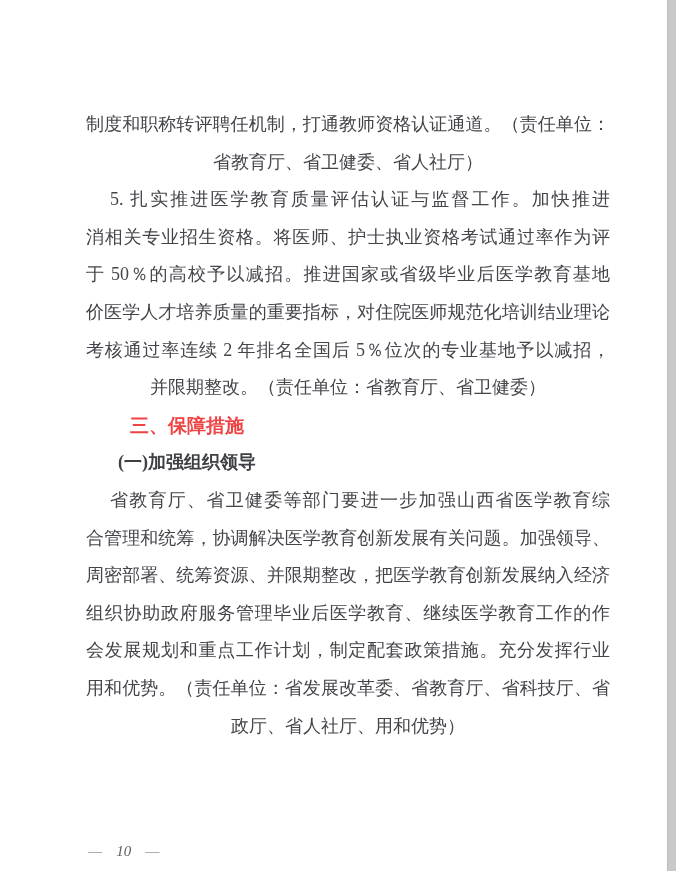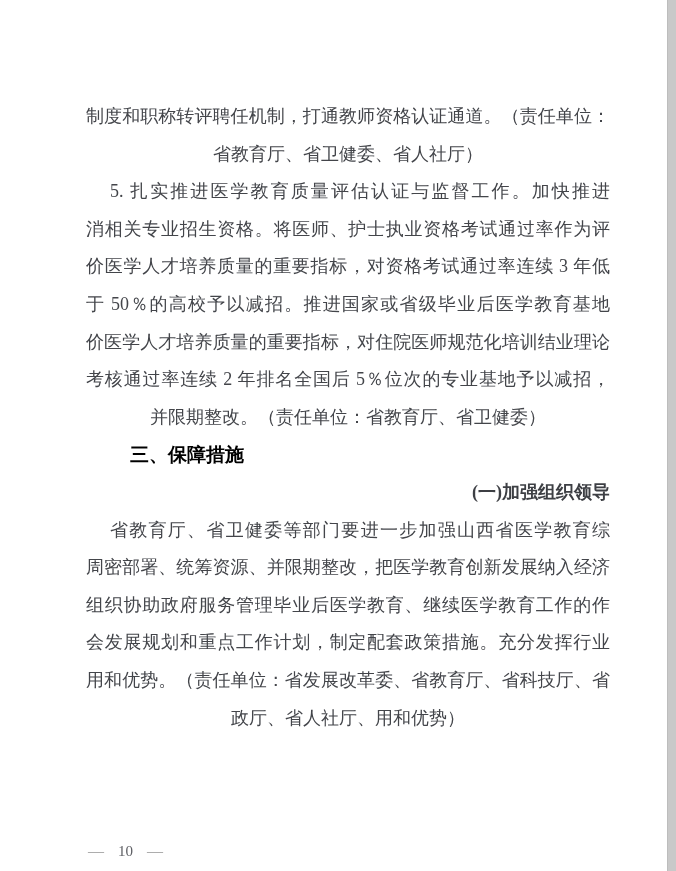--- a/index.html
+++ b/index.html
@@ -20,21 +20,21 @@
     top: 0;
     right: 0;
     width: 8px;
     height: 871px;
     background: #c9c9c9;
     border-left: 1px solid #bdbdbd;
   }
   .content {
     position: absolute;
     left: 86px;
-    top: 98px;
+    top: 106px;
     width: 524px;
     color: #43454a;
   }
   .line {
     height: 37.6px;
     line-height: 37.6px;
     font-size: 18px;
     letter-spacing: 0;
     white-space: normal;
     overflow: hidden;
@@ -47,39 +47,40 @@
   .end {
     text-align: center;
   }
   .indent {
     padding-left: 24px;
   }
   .heading {
     font-family: "Liberation Sans", "DejaVu Sans", sans-serif;
     font-weight: bold;
     font-size: 19px;
-    color: #000000;
+    color: #ef4444;
     padding-left: 44px;
     text-align: left;
   }
   .subheading {
     font-weight: 600;
     font-size: 18px;
     color: #3d3f44;
     padding-left: 32px;
-    text-align: right;
+    text-align: left;
   }
   .footer {
     position: absolute;
     left: 88px;
     top: 841px;
     height: 20px;
     line-height: 20px;
     font-size: 16px;
     color: #9a9a9a;
+    font-style: italic;
   }
   .footer .dash {
     color: #a0a0a0;
     letter-spacing: 0;
   }
   .footer .num {
     color: #5f6065;
     margin: 0 14px;
     font-size: 15px;
   }
@@ -87,28 +88,28 @@
 </head>
 <body>
 
 <div class="page">
 
   <div class="content">
     <div class="line j">制度和职称转评聘任机制，打通教师资格认证通道。（责任单位：</div>
     <div class="line end">省教育厅、省卫健委、省人社厅）</div>
     <div class="line j indent">5. 扎实推进医学教育质量评估认证与监督工作。加快推进</div>
     <div class="line j">消相关专业招生资格。将医师、护士执业资格考试通过率作为评</div>
-    <div class="line j">价医学人才培养质量的重要指标，对资格考试通过率连续 3 年低</div>
     <div class="line j">于 50％的高校予以减招。推进国家或省级毕业后医学教育基地</div>
     <div class="line j">价医学人才培养质量的重要指标，对住院医师规范化培训结业理论</div>
     <div class="line j">考核通过率连续 2 年排名全国后 5％位次的专业基地予以减招，</div>
     <div class="line end">并限期整改。（责任单位：省教育厅、省卫健委）</div>
     <div class="line heading">三、保障措施</div>
     <div class="line subheading">(一)加强组织领导</div>
     <div class="line j indent">省教育厅、省卫健委等部门要进一步加强山西省医学教育综</div>
+    <div class="line j">合管理和统筹，协调解决医学教育创新发展有关问题。加强领导、</div>
     <div class="line j">周密部署、统筹资源、并限期整改，把医学教育创新发展纳入经济社</div>
     <div class="line j">组织协助政府服务管理毕业后医学教育、继续医学教育工作的作</div>
     <div class="line j">会发展规划和重点工作计划，制定配套政策措施。充分发挥行业</div>
     <div class="line j">用和优势。（责任单位：省发展改革委、省教育厅、省科技厅、省财</div>
     <div class="line end">政厅、省人社厅、用和优势）</div>
   </div>
 
   <div class="footer">
     <span class="dash">—</span><span class="num">10</span><span class="dash">—</span>
   </div>

